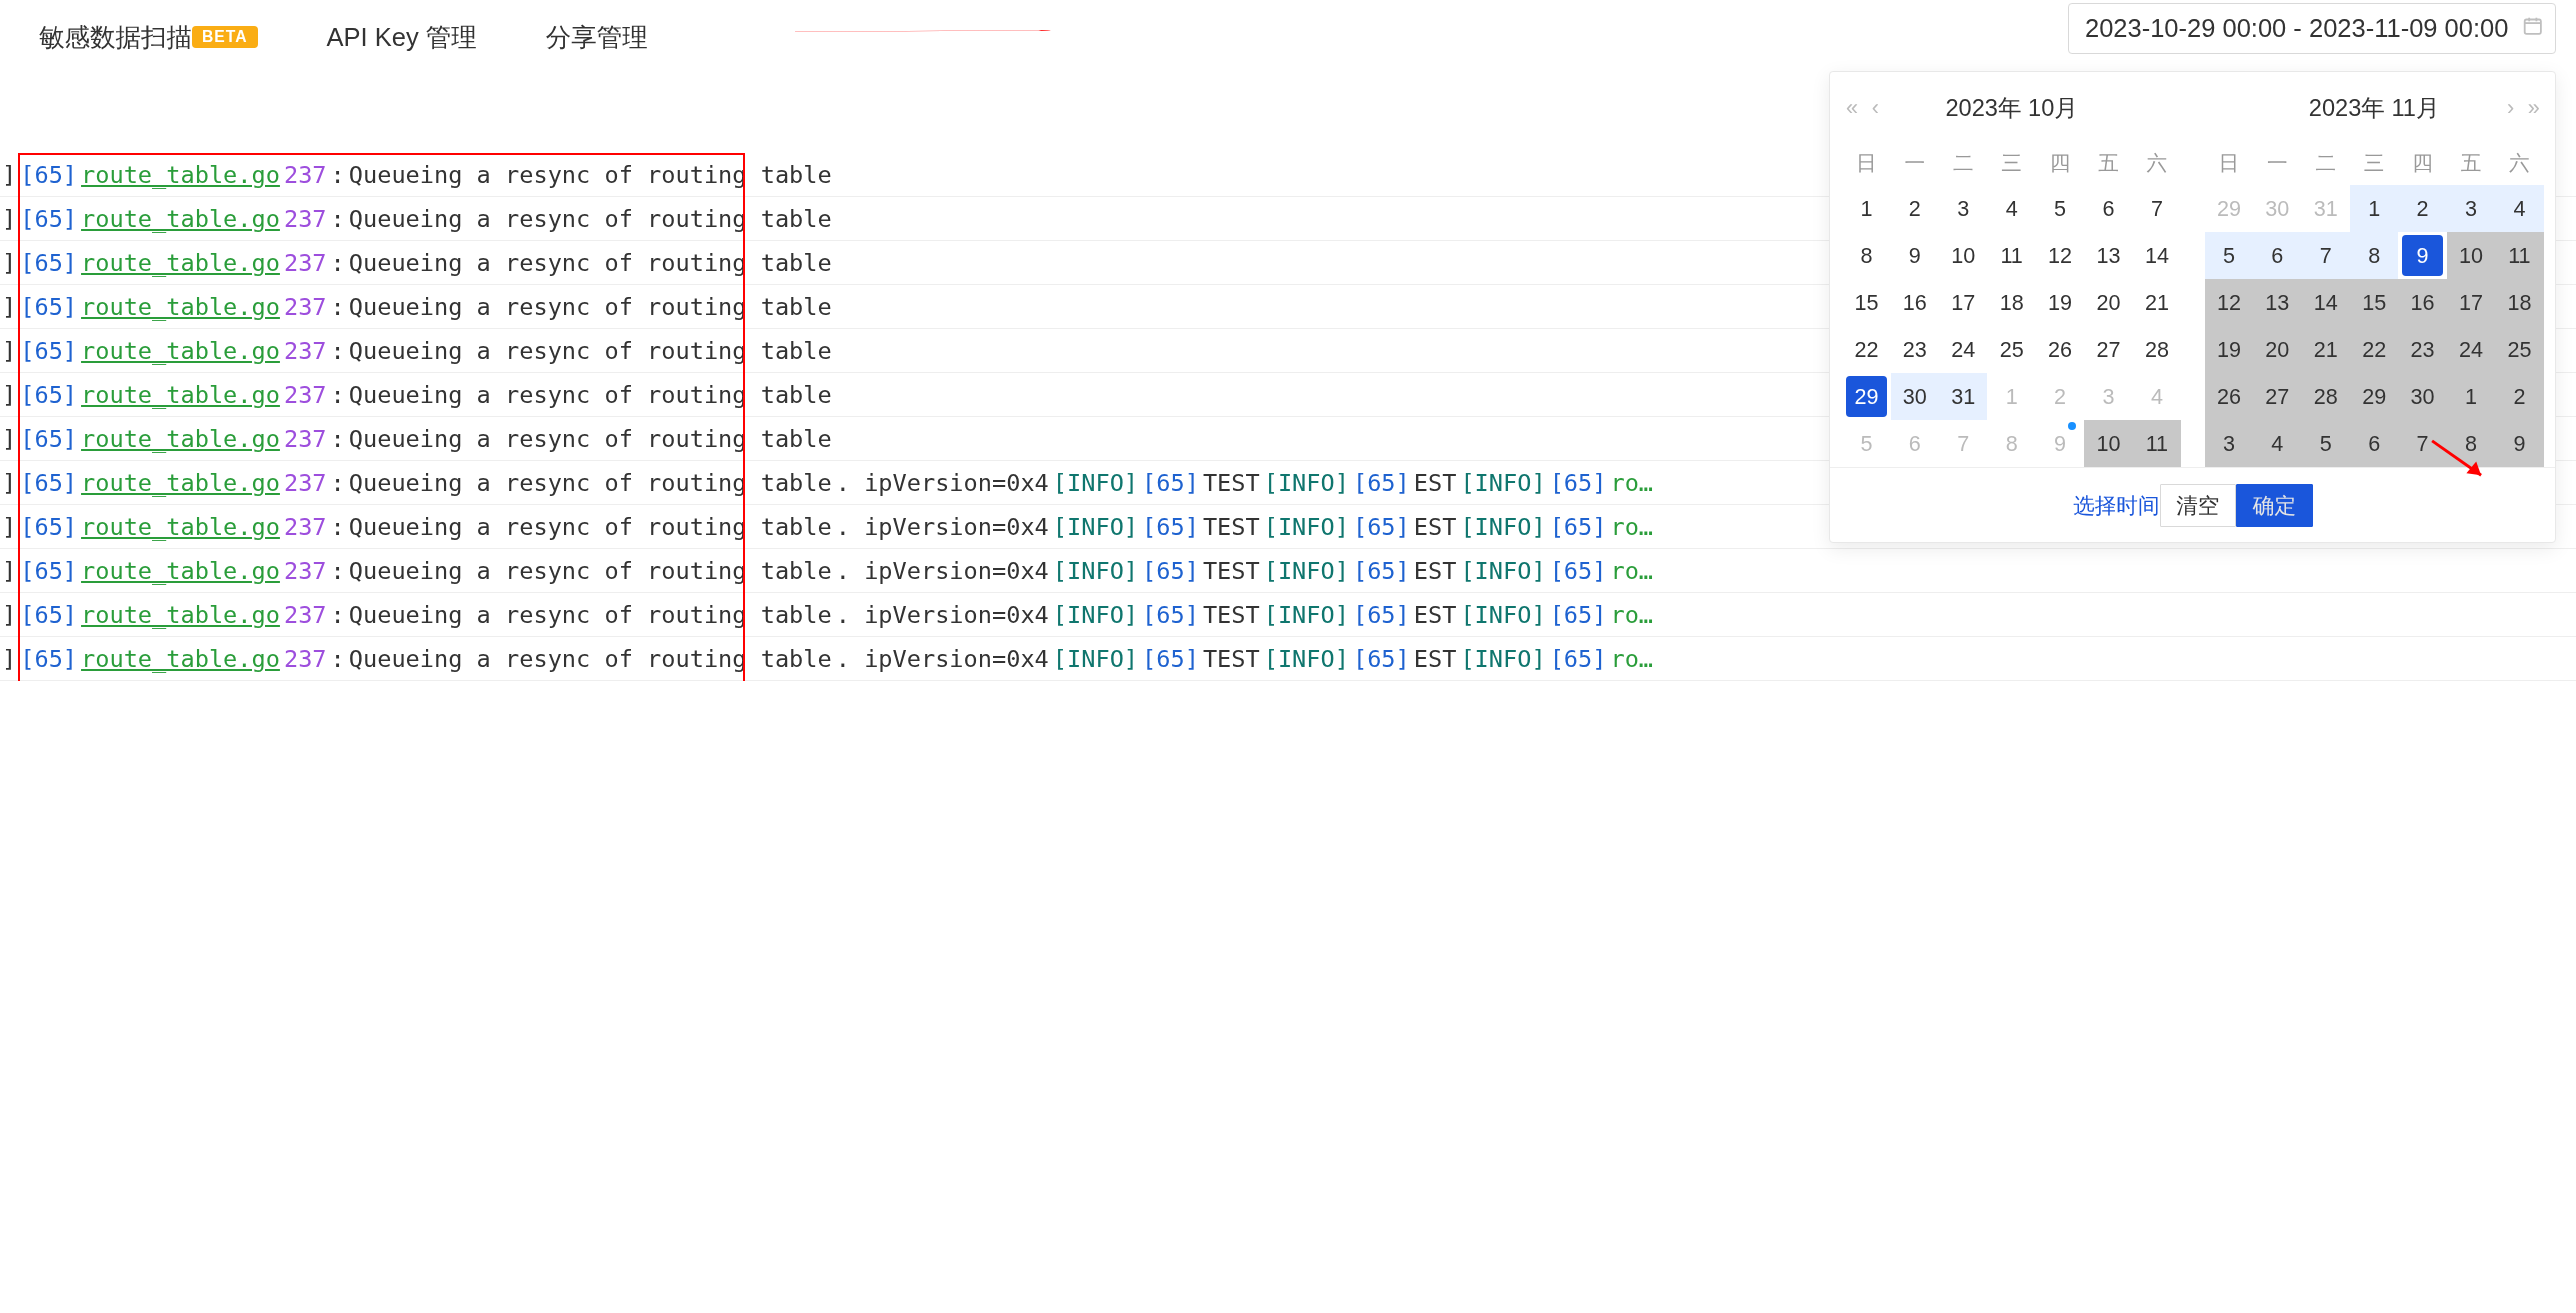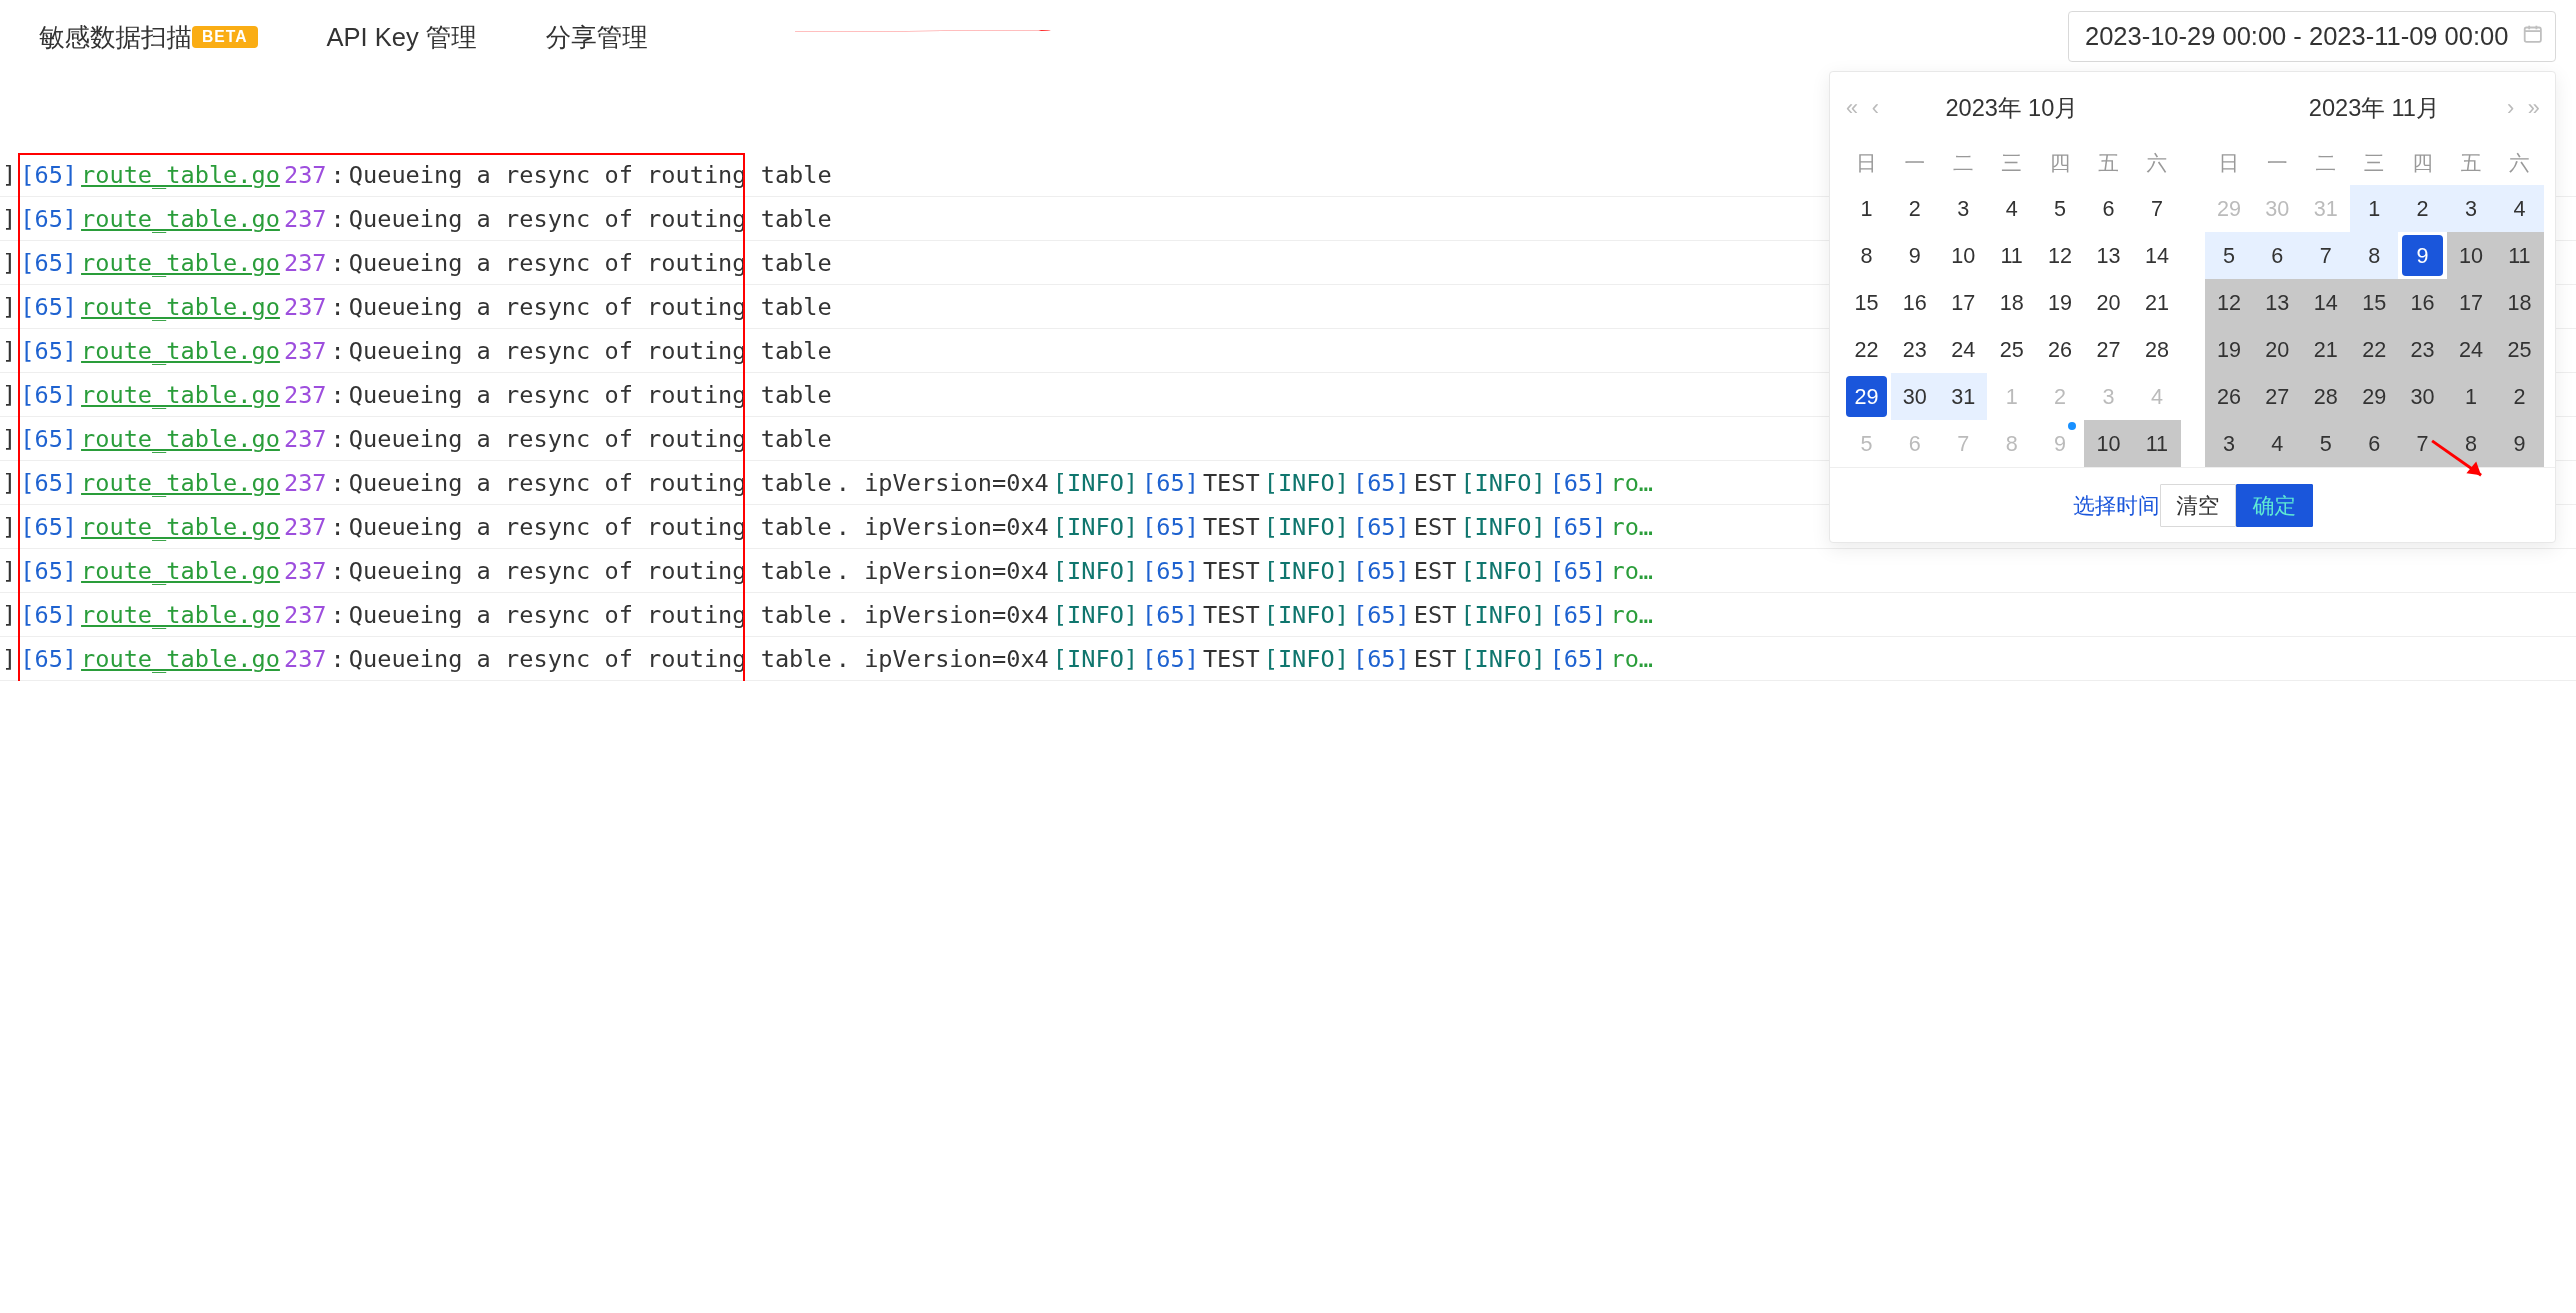--- a/index.html
+++ b/index.html
@@ -27,21 +27,21 @@
       font-weight: 700;
       padding: 2px 10px;
       border-radius: 3.9px;
       letter-spacing: 1px;
     }
 
     
     .daterange-box {
       position: absolute;
       right: 19.6px;
-      top: 11px;
+      top: 3px;
       border: 1px solid #d9d9d9;
       border-radius: 3.9px;
       padding: 9.8px 47px 9.8px 15.7px;
       font-size: 25.5px;
       color: #333;
       display: flex;
       align-items: center;
       background: #fff;
     }
     .calendar-icon {
@@ -156,21 +156,21 @@
     .link { color: #1a56db; cursor: pointer; font-size: 21.6px; }
     .btn {
       border: 1px solid #d9d9d9;
       padding: 5.9px 15.7px;
       border-radius: 1px;
       cursor: pointer;
       font-size: 21.6px;
       background: #fff;
       color: #333;
     }
-    .btn.primary { background: #1a56db; border-color: #1a56db; color: #5eead4; margin-left: 0; }
+    .btn.primary { background: #1a56db; border-color: #1a56db; color: #e5e5e5; margin-left: 0; }
 
     .dp-footer .btns { display: flex; align-items: center; }
   </style>
 </head>
 <body>
 
 <div class="tabnav">
   <div class="tabitem">
     <span>敏感数据扫描</span>
     <span class="beta-badge">BETA</span>

